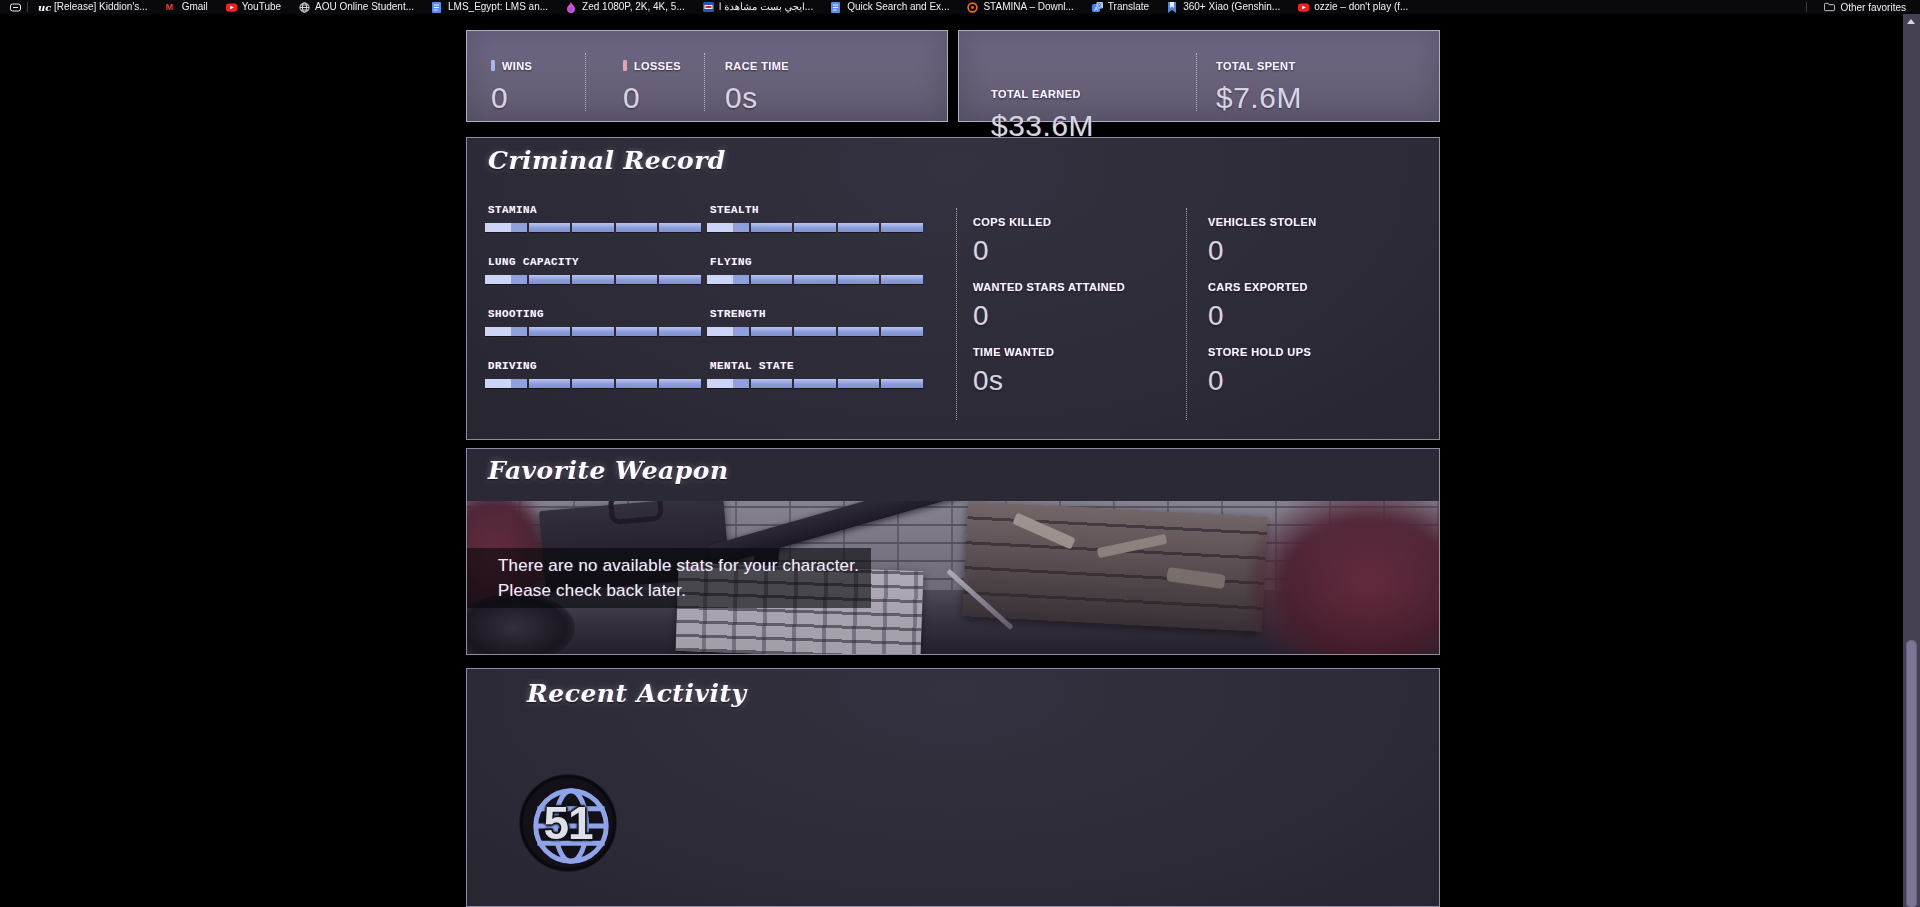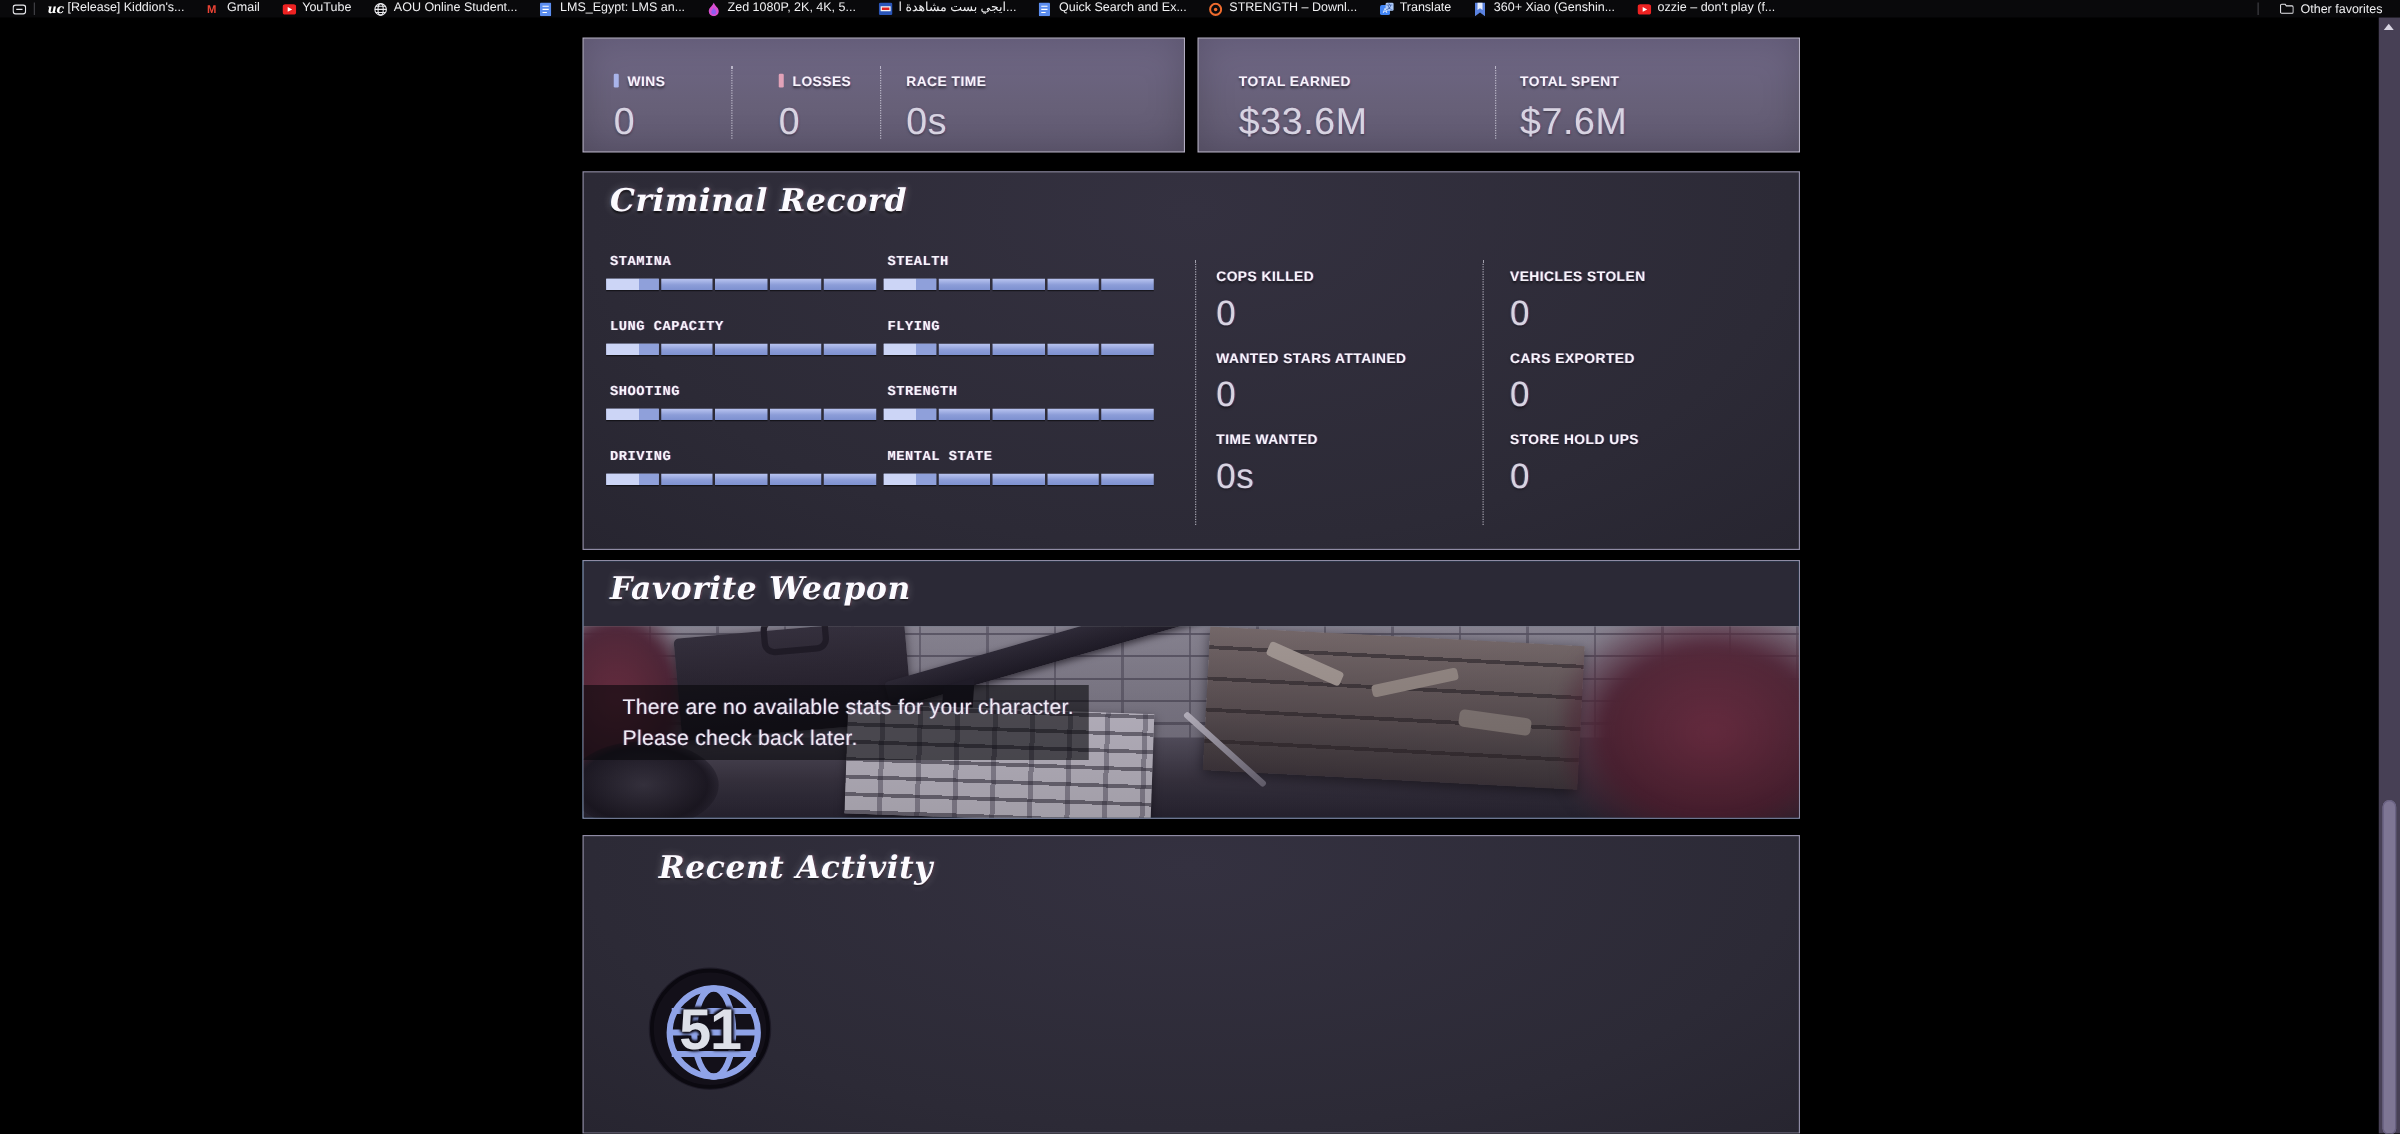--- a/index.html
+++ b/index.html
@@ -68,21 +68,21 @@
                                 linear-gradient(180deg,#b9c4f0,#7e91d0); }
   .counters { position:absolute; top:74px; }
   .counters .counter { height:65px; }
   .counter .stat-value { display:block; margin-top:5px; font-size:28px; }
   .cnt1 { left:506px; width:210px; }
   .cnt2 { left:741px; width:210px; }
   .crp .vdot.d1 { left:489px; top:70px; height:212px; }
   .crp .vdot.d2 { left:719px; top:70px; height:212px; }
 
   
-  .fwp { left:466px; top:448px; width:974px; height:207px; border:1px solid #8f8ba4; background:#0c4a6e;text-decoration:underline; }
+  .fwp { left:466px; top:448px; width:974px; height:207px; border:1px solid #8f8ba4; background:#a21caf;text-decoration:underline; }
   .fw-head { position:absolute; left:0; top:0; width:100%; height:52px; background:#2b2936; }
   .fw-head .script-title { position:absolute; left:21px; top:7px; }
   .fw-banner { position:absolute; left:0; top:52px; width:972px; height:153px; overflow:hidden;
                background:linear-gradient(180deg,#8d8893 0%, #7d7885 40%, #4a4450 70%, #302c38 100%);
                filter:saturate(.8); }
   .fw-banner > div { position:absolute; }
   .brick { left:0; top:0; width:100%; height:62%;
            background:
              repeating-linear-gradient(0deg, rgba(0,0,0,0) 0 16px, rgba(88,82,96,.9) 16px 18px),
              repeating-linear-gradient(90deg, rgba(0,0,0,0) 0 52px, rgba(88,82,96,.7) 52px 54px),
@@ -224,21 +224,21 @@
       </span>
       <span class="lbl">Quick Search and Ex...</span>
     </span>
     <span class="bm">
       <span class="ic">
         <svg width="11" height="11" viewBox="0 0 11 11">
             <circle cx="5.5" cy="5.5" r="4.4" fill="none" stroke="#ef6b2d" stroke-width="1.6"></circle>
             <circle cx="5.5" cy="5.5" r="1.4" fill="#ef6b2d"></circle>
           </svg>
       </span>
-      <span class="lbl">STRENGTH – Downl...</span>
+      <span class="lbl">STAMINA – Downl...</span>
     </span>
     <span class="bm">
       <span class="ic">
         <svg width="11" height="11" viewBox="0 0 11 11">
             <rect x="0" y="2" width="8" height="8" rx="1.5" fill="#4285f4"></rect>
             <rect x="4.5" y="0" width="6.5" height="6.5" rx="1.2" fill="#aecbfa"></rect>
             <text x="7.6" y="5.2" font-size="5.5" fill="#1a3c8c" text-anchor="middle" font-family="Liberation Sans, sans-serif">文</text>
             <text x="4" y="8.6" font-size="5.5" fill="#fff" text-anchor="middle" font-family="Liberation Sans, sans-serif">A</text>
           </svg>
       </span>
@@ -285,21 +285,21 @@
       <span class="stat-value">0</span>
     </div>
     <div class="vdot" style="left:237px; top:22px; height:58px;"></div>
     <div class="sum-stat" style="left:258px;">
       <span class="stat-label">RACE TIME</span>
       <span class="stat-value">0s</span>
     </div>
   </div>
 
   <div class="panel purple sumB">
-    <div class="sum-stat" style="left:32px;">
+    <div class="sum-stat" style="left:32px;margin-top:28px;">
       <span class="stat-label">TOTAL EARNED</span>
       <span class="stat-value">$33.6M</span>
     </div>
     <div class="vdot" style="left:237px; top:22px; height:58px;"></div>
     <div class="sum-stat" style="left:257px;">
       <span class="stat-label">TOTAL SPENT</span>
       <span class="stat-value">$7.6M</span>
     </div>
   </div>
 

